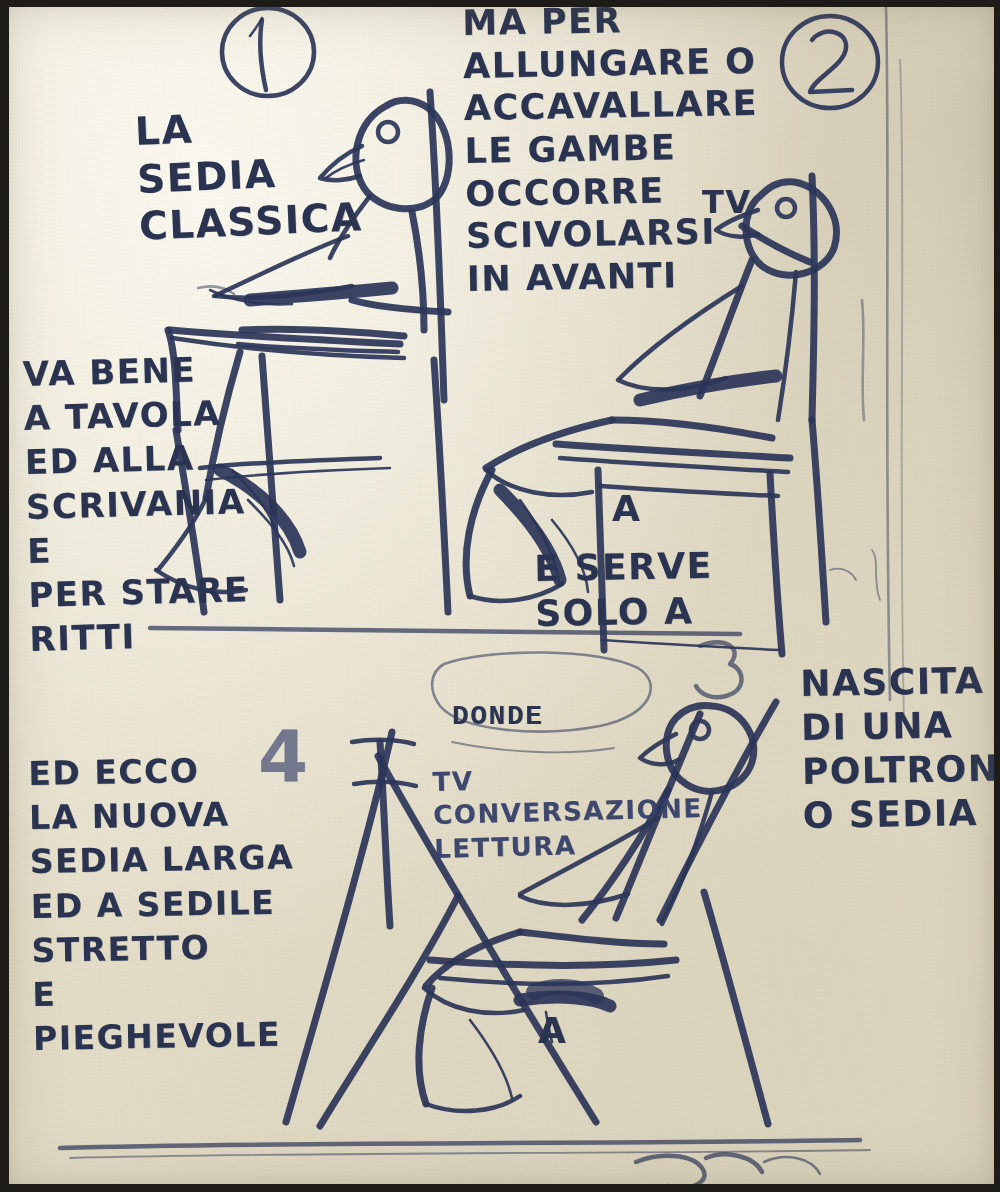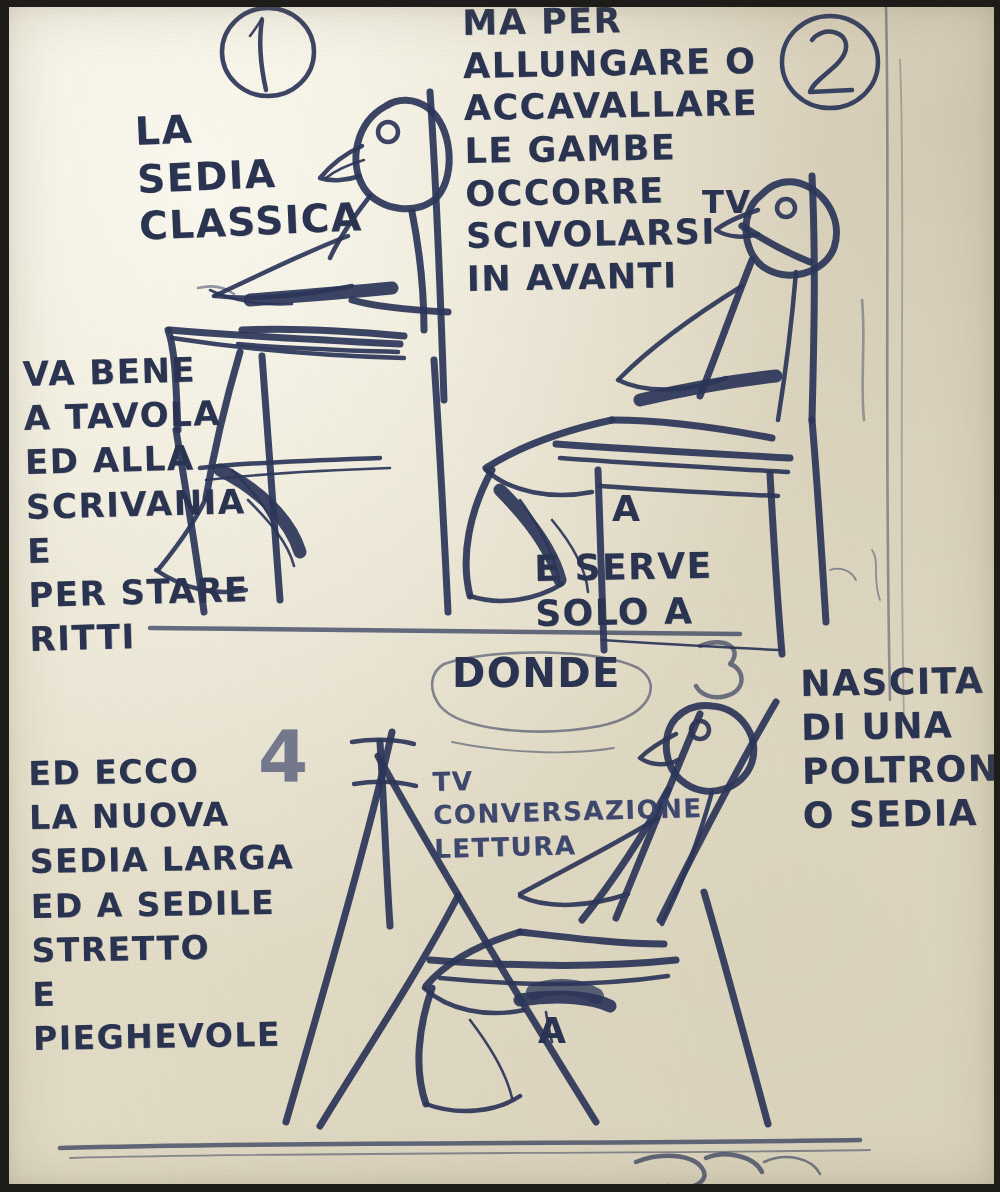--- a/index.html
+++ b/index.html
@@ -294,21 +294,21 @@
 O SEDIA</div>
 
   <div class="hw" style="left:28px; top:752px; font-size:33px; line-height:1.34; transform:rotate(-1deg);">ED ECCO
 LA NUOVA
 SEDIA LARGA
 ED A SEDILE
 STRETTO
 E
 PIEGHEVOLE</div>
 
-  <div class="hw" style="left:452px; top:650px; font-size:40px;">DONDE</div>
+  <div class="hw" style="left:452px; top:700px; font-size:28px;font-family:Liberation Mono, monospace;">DONDE</div>
 
   <div class="hw ink-soft" style="left:432px; top:766px; font-size:26px; line-height:1.28; transform:rotate(-1.5deg);">TV
 CONVERSAZIONE
 LETTURA</div>
 
   <div class="hw" style="left:538px; top:1010px; font-size:36px;">A</div>
 
   <div class="hw ink-soft" style="left:258px; top:714px; font-size:72px; opacity:.65;">4</div>
 
   <div id="paper-edge"></div>

